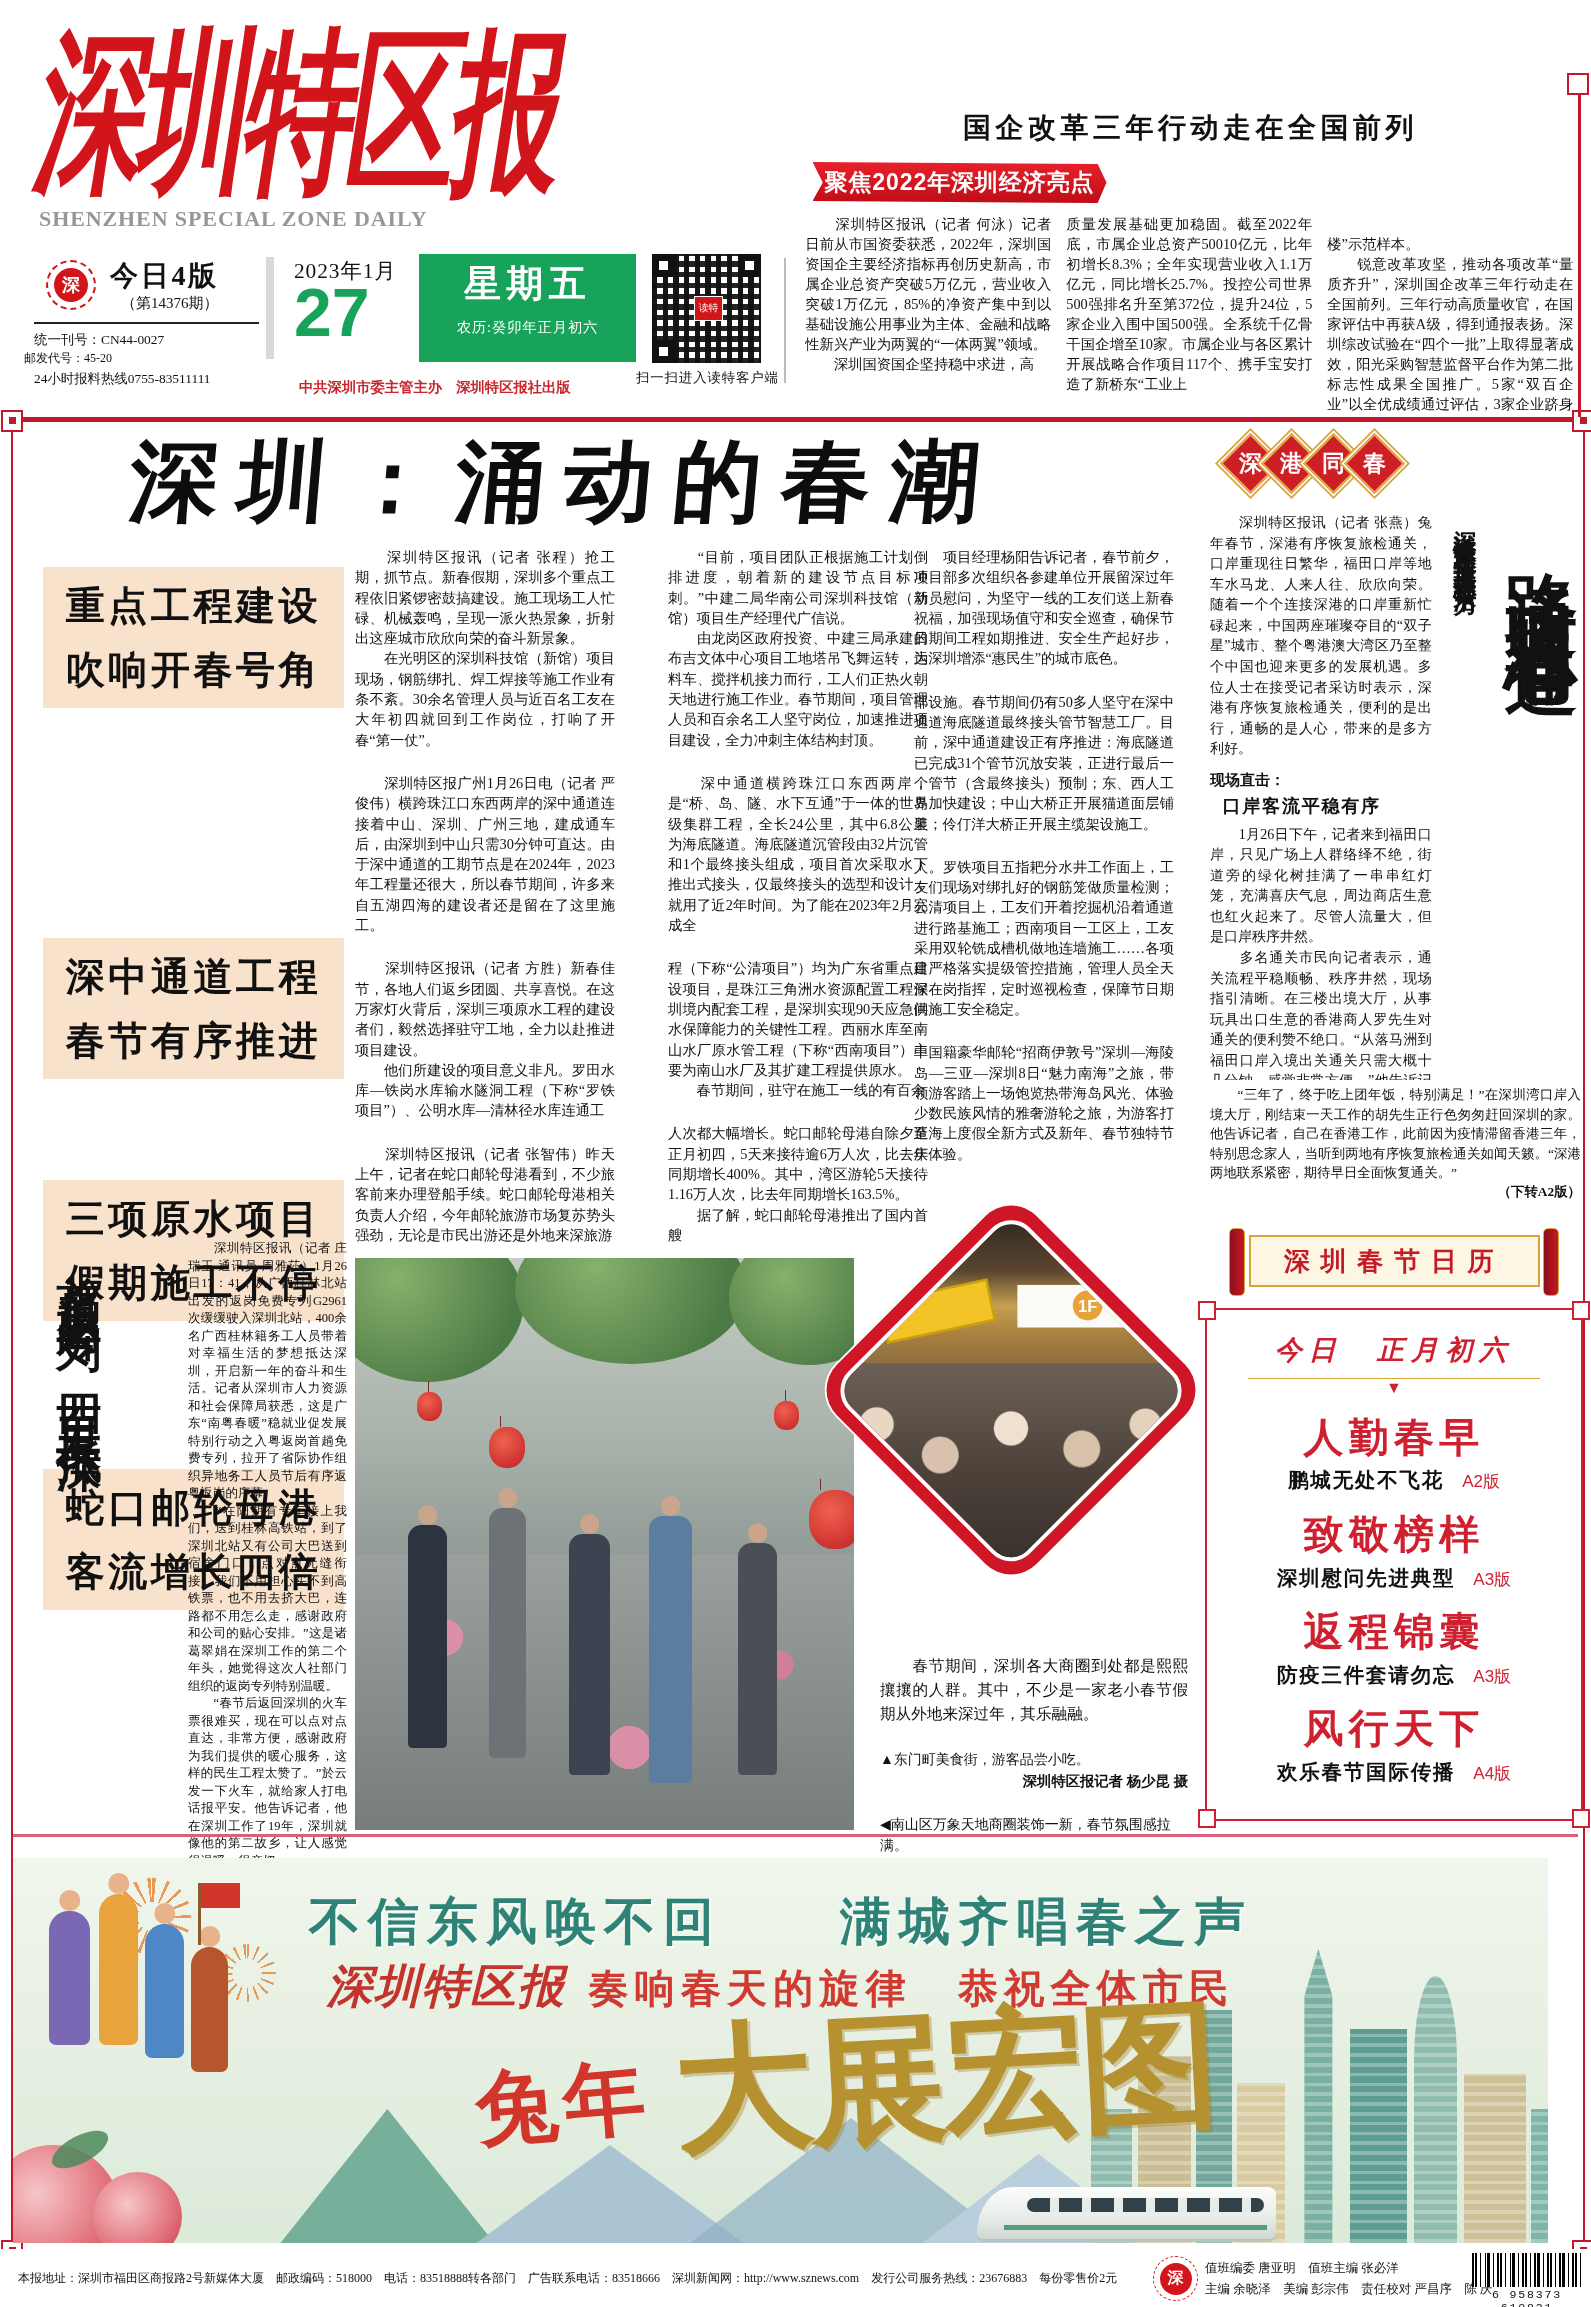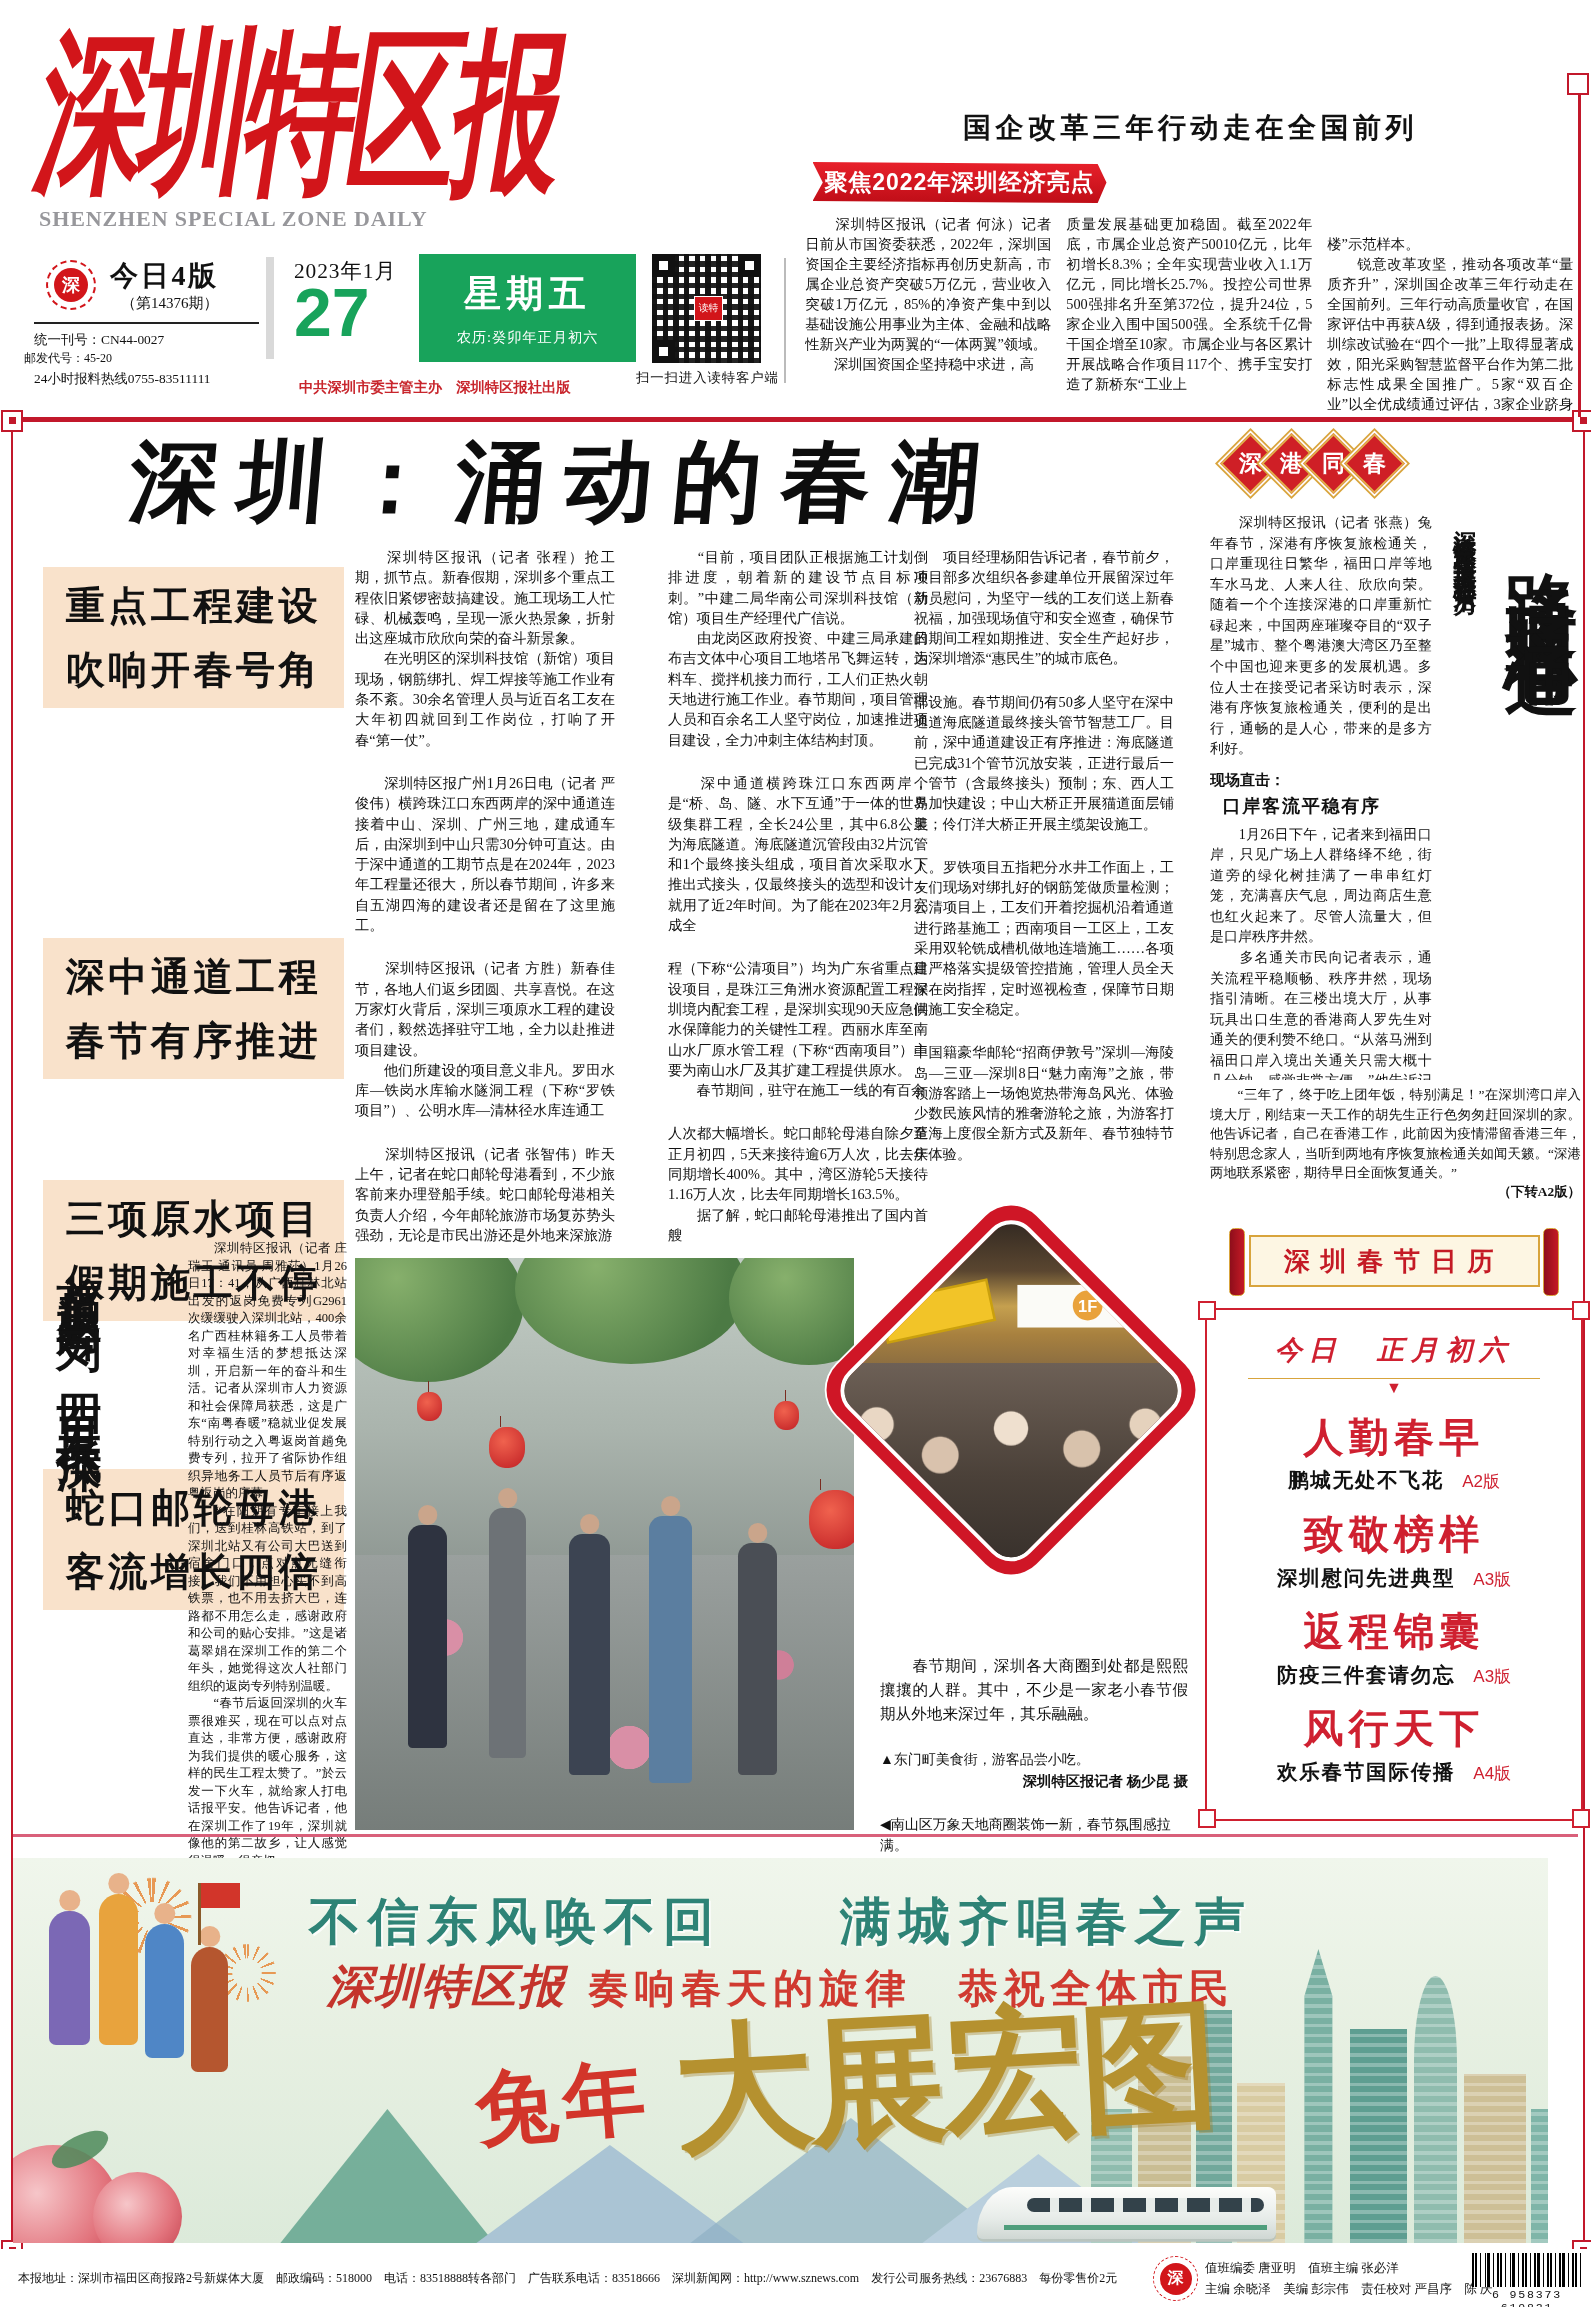--- a/index.html
+++ b/index.html
@@ -21,21 +21,21 @@
   #edition{left:110px;top:257px;font-size:28px;font-weight:700;letter-spacing:2.7px}
   #issue{left:121px;top:294px;font-size:15px}
   #info-rule{left:34px;top:322px;width:225px;height:1.8px;background:#222}
   #serial{left:34px;top:331px;font-size:13.4px}
   #postal{left:24px;top:350px;font-size:12px}
   #hotline{left:34px;top:370px;font-size:13.4px}
   #graybar{left:266px;top:257px;width:8px;height:102px;background:#d9d9d9}
   #date-ym{left:294px;top:256px;font-size:21.4px;letter-spacing:0.9px}
   #date-d{left:294px;top:273px;font-size:68px;font-weight:900;color:#18a35b;font-family:"Liberation Sans",sans-serif}
   #green-box{left:419px;top:254px;width:217px;height:108px;background:#18a35b;color:#fff;text-align:center}
-  #green-box .wd{font-size:37px;font-weight:700;letter-spacing:5.3px;margin-top:15px}
+  #green-box .wd{font-size:37px;font-weight:700;letter-spacing:5.3px;margin-top:5px}
   #green-box .lu{font-size:14.3px;letter-spacing:0.9px;margin-top:9px}
   #organizer{left:299px;top:378px;width:356px;font-size:14.3px;font-weight:700;color:#c8252c;white-space:nowrap}
   #qr{left:652px;top:254px;width:109px;height:109px;background:
       repeating-linear-gradient(0deg,rgba(17,17,17,.92) 0 5.3px,transparent 5.3px 10.7px),
       repeating-linear-gradient(90deg,#161616 0 5.3px,#fff 5.3px 10.7px)}
   .qf{position:absolute;width:9px;height:9px;border:7.1px solid #111;background:#fff}
   .qf.tl{left:0;top:0}.qf.tr{right:0;top:0}.qf.bl{left:0;bottom:0}
   #qr .lbl{position:absolute;left:42px;top:42px;width:27px;height:23px;background:#d2151a;color:#fff;
       font-size:9.8px;display:flex;align-items:center;justify-content:center;border:1.8px solid #fff}
   #qr-cap{left:636px;top:369px;font-size:13.4px;letter-spacing:0.9px}

